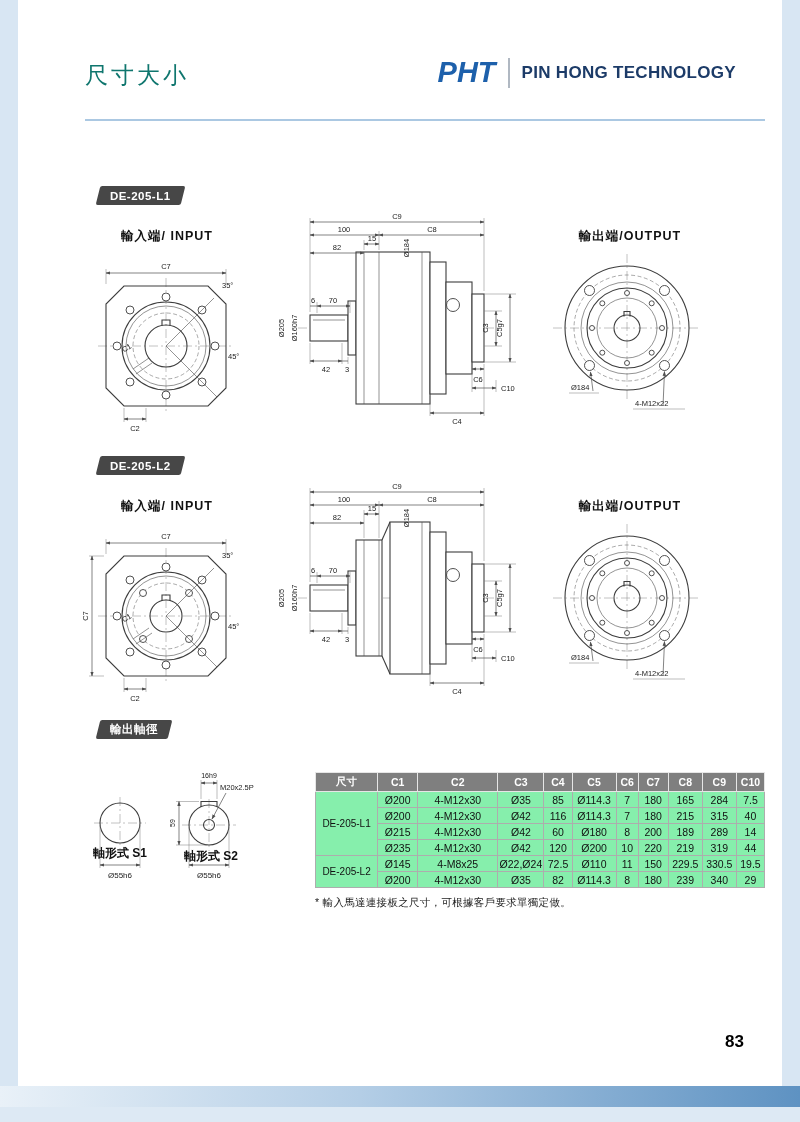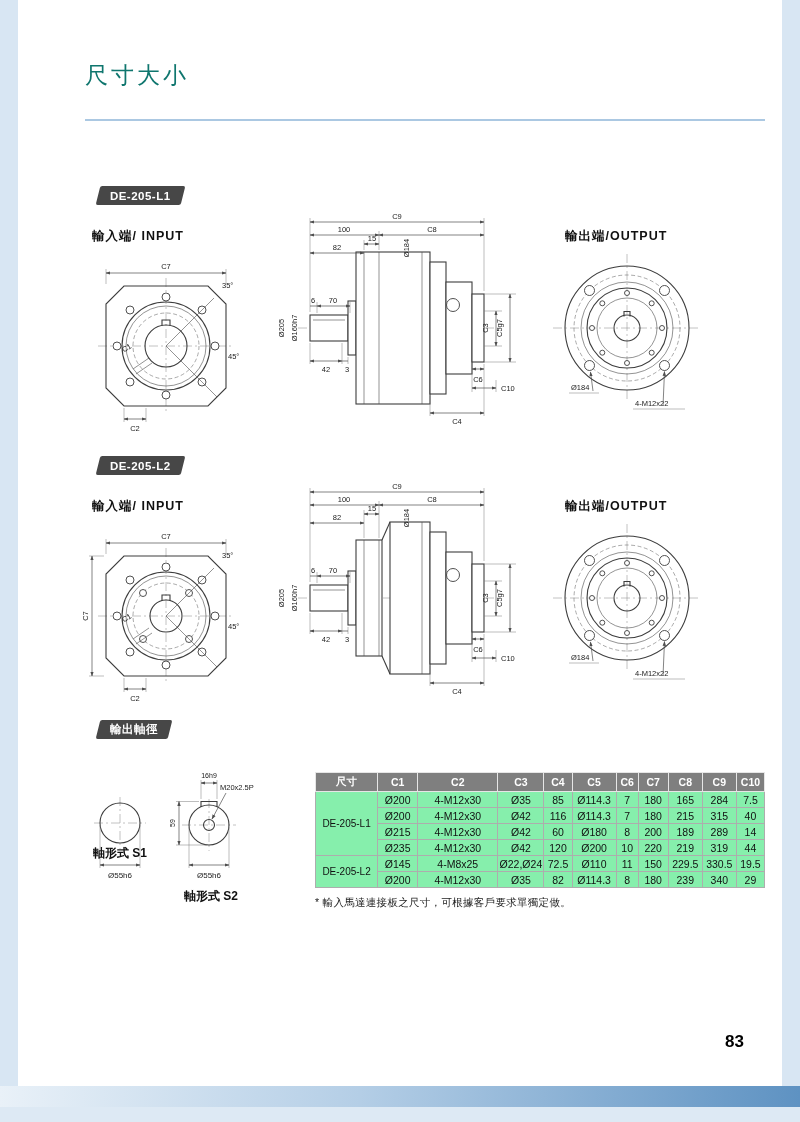--- a/index.html
+++ b/index.html
@@ -13,21 +13,21 @@
   .bottom-pad{position:absolute;left:0;right:0;top:1107px;bottom:0;background:#dde9f4}
   .title{position:absolute;left:85px;top:60px;font-size:23px;font-weight:500;color:#0f766e;letter-spacing:3px}
   .brand{position:absolute;right:64px;top:56px;display:flex;align-items:center;gap:12px}
   .logo{font-size:29px;font-weight:bold;font-style:italic;color:#1d60ab}
   .brand-div{width:2px;height:30px;background:#b0b8c2}
   .company{font-size:17px;font-weight:bold;color:#1c3b68;letter-spacing:.3px}
   .rule{position:absolute;left:85px;top:119px;width:680px;height:2px;background:#abc8e2}
   .badge{position:absolute;left:98px;height:19px;background:#474747;color:#fff;display:flex;
          align-items:center;padding:0 12px;transform:skewX(-14deg);border-radius:2px}
   .badge>span{transform:skewX(14deg);font-size:11.5px;font-weight:bold;letter-spacing:.5px;white-space:nowrap}
-  .view-label{position:absolute;font-size:12.5px;font-weight:600;color:#111;text-align:left;letter-spacing:1px}
+  .view-label{position:absolute;font-size:12.5px;font-weight:600;color:#111;text-align:center;letter-spacing:1px}
   .shaft-label{position:absolute;font-size:12px;font-weight:600;color:#111;text-align:center}
   .drawing{position:absolute}
   .ln{fill:#fff;stroke:#3d3d3d;stroke-width:1.1}
   .lnn{fill:none;stroke:#3d3d3d;stroke-width:1.1}
   .lnt{fill:none;stroke:#4a4a4a;stroke-width:.6}
   .dash{fill:none;stroke:#707070;stroke-width:.6;stroke-dasharray:4 2.5}
   .cl{stroke:#909090;stroke-width:.55;stroke-dasharray:9 3 2 3;fill:none}
   .dim{stroke:#4f4f4f;stroke-width:.7;fill:none}
   .ext{stroke:#7a7a7a;stroke-width:.5}
   .dimt{font-size:7.5px;fill:#1a1a1a}
@@ -51,20 +51,25 @@
 
   <svg width="0" height="0" style="position:absolute">
     <defs>
       <marker id="ar" viewBox="0 0 10 10" refX="9" refY="5" markerWidth="7" markerHeight="7" orient="auto-start-reverse">
         <path d="M0,1.5 L10,5 L0,8.5 Z" fill="#4f4f4f"></path>
       </marker>
     </defs>
   </svg>
 
   <h1 class="title">尺寸大小</h1>
+  <div class="brand">
+    <span class="logo">PHT</span>
+    <span class="brand-div"></span>
+    <span class="company">PIN HONG TECHNOLOGY</span>
+  </div>
   <div class="rule"></div>
 
   <div class="badge" style="top:186px">
       <span>DE-205-L1</span>
     </div>
   <div class="view-label" style="left:92px;top:228px;width:150px">輸入端/ INPUT</div>
   <div class="view-label" style="left:565px;top:228px;width:130px">輸出端/OUTPUT</div>
 
   <svg class="drawing" style="left:76px;top:246px" width="190" height="200" viewBox="0 0 190 200">
     <line class="cl" x1="22" y1="100" x2="158" y2="100"></line>
@@ -367,21 +372,21 @@
     <text class="dimt" x="23" y="60" text-anchor="middle" transform="rotate(-90 23 60)" style="font-size:7px">59</text>
     <text class="dimt" x="68" y="27">M20x2.5P</text>
     <line class="dim" x1="74" y1="30" x2="60" y2="56" marker-end="url(#ar)"></line>
     <line class="ext" x1="37" y1="64" x2="37" y2="105"></line>
     <line class="ext" x1="77" y1="64" x2="77" y2="105"></line>
     <line class="dim" x1="37" y1="102" x2="77" y2="102" marker-start="url(#ar)" marker-end="url(#ar)"></line>
     <text class="dimt" x="57" y="115" text-anchor="middle" style="font-size:8px">Ø55h6</text>
   </svg>
 
   <div class="shaft-label" style="left:72px;top:845px;width:96px">軸形式 S1</div>
-  <div class="shaft-label" style="left:158px;top:888px;width:106px">軸形式 S2</div>
+  <div class="shaft-label" style="left:158px;top:848px;width:106px">軸形式 S2</div>
 
   <table class="size-table" style="left:315px;top:772px;width:450px">
     <colgroup>
       <col style="width:62px">
         <col style="width:40px">
         <col style="width:80px">
         <col style="width:46px">
       <col style="width:28px">
         <col style="width:44px">
         <col style="width:22px">

